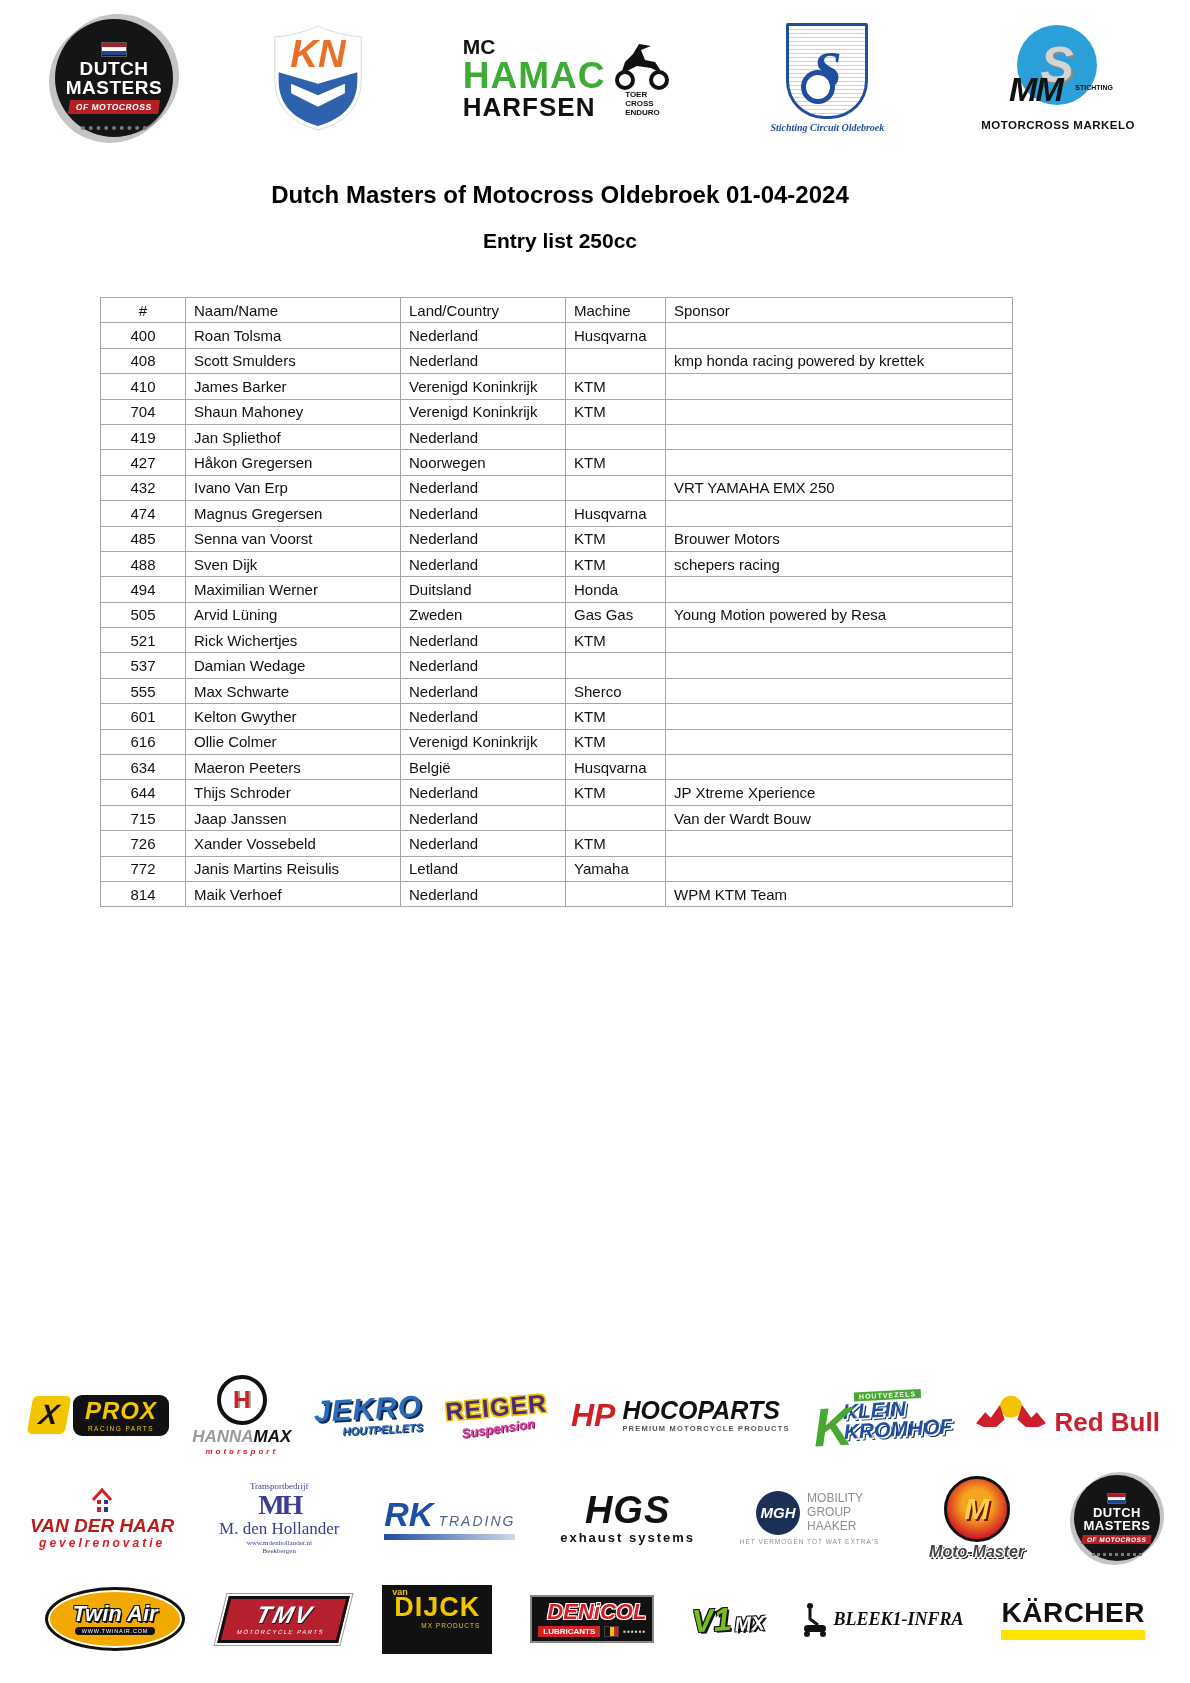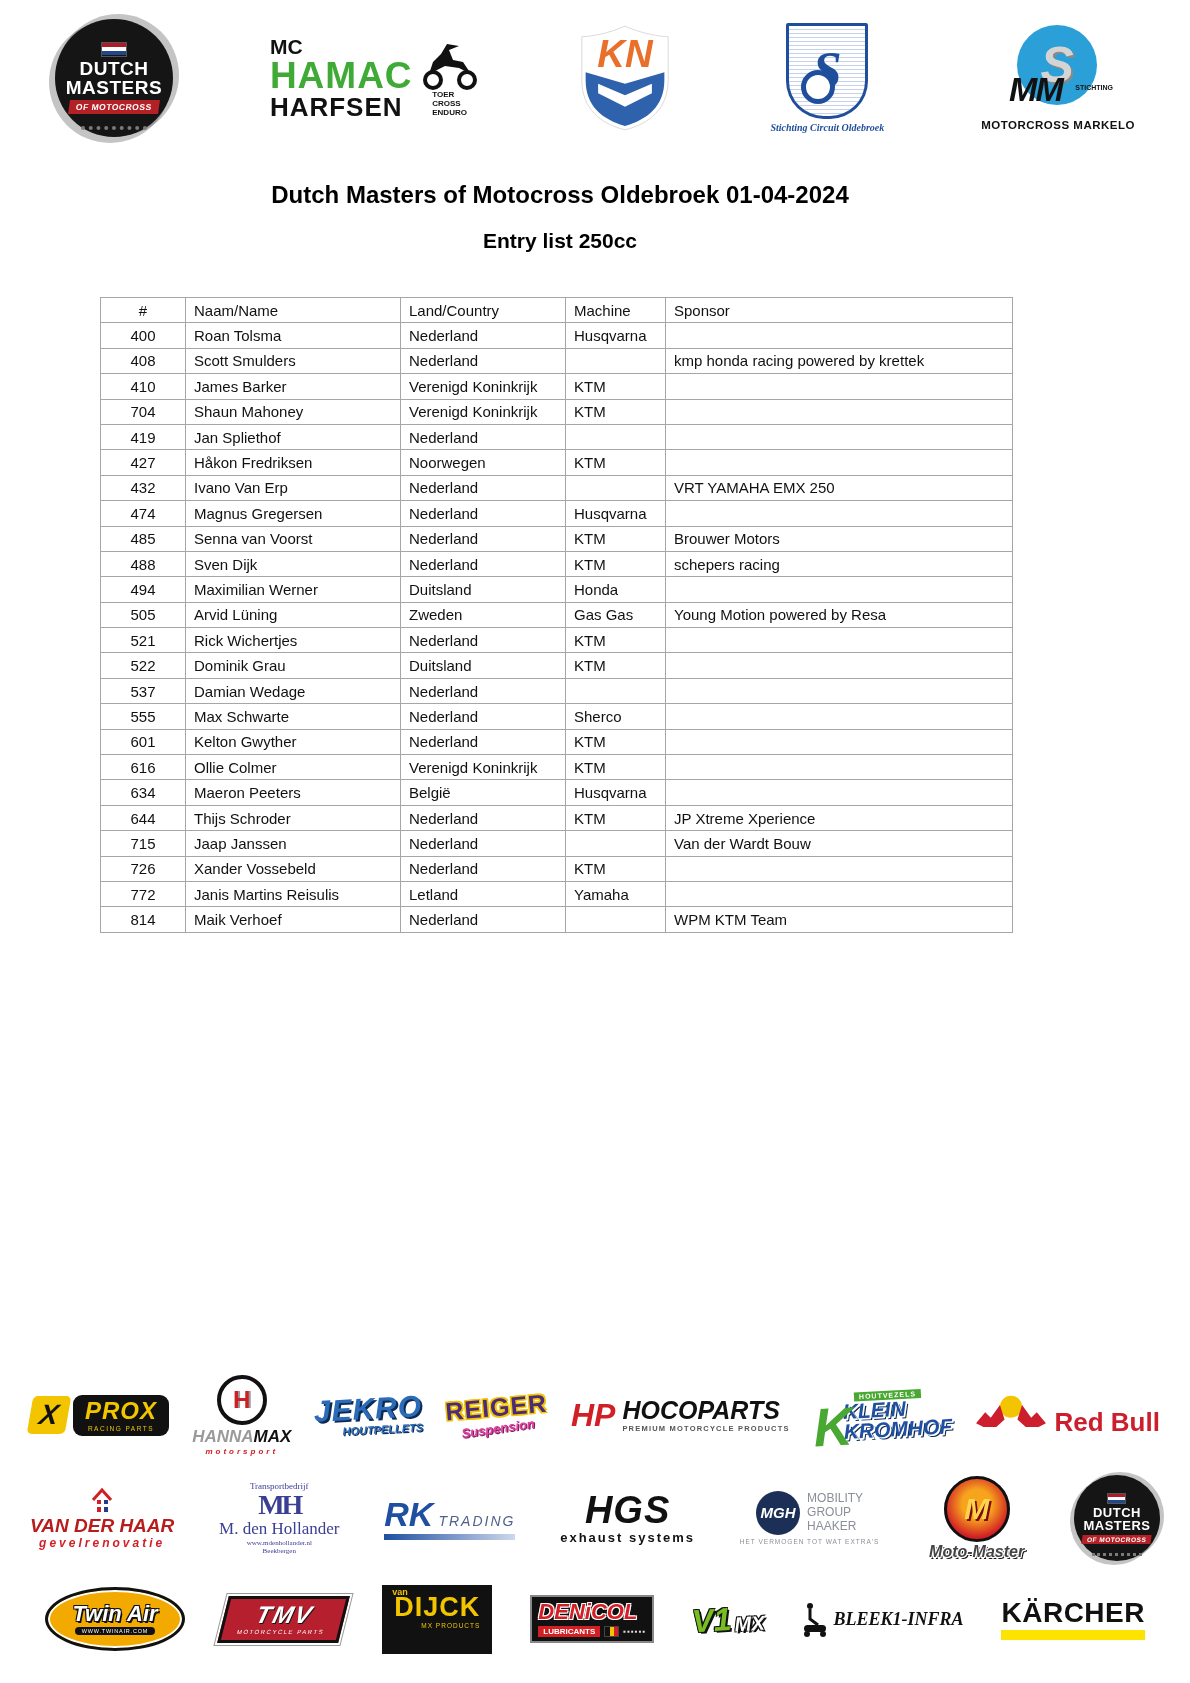--- a/index.html
+++ b/index.html
@@ -185,21 +185,21 @@
     text-shadow:1px 1px 0 #111;}
   .tmv-s{display:block;color:#fff;font-size:6px;letter-spacing:1.5px;margin-top:2px;}
 
   
   .dijck{background:#111;padding:6px 12px 25px;position:relative;text-align:center;}
   .dijck-van{position:absolute;top:2px;left:10px;color:#f2c500;font-weight:700;font-size:9px;}
   .dijck-t{color:#f2c500;font:900 27px/1 "Liberation Sans",sans-serif;letter-spacing:1px;display:block;margin-top:3px;}
   .dijck-s{display:block;color:#f2c500;font-size:6.5px;text-align:right;letter-spacing:1px;margin-top:1px;}
 
   
-  .denicol{background:#111;border:2px solid #888;padding:4px 6px;text-align:left;}
+  .denicol{background:#111;border:2px solid #888;padding:4px 6px;text-align:right;}
   .denicol-t{font:italic 900 22px/1 "Liberation Sans",sans-serif;color:#d21f26;display:block;
     text-shadow:1px 1px 0 #fff,-1px -1px 0 #fff,1px -1px 0 #fff,-1px 1px 0 #fff;}
   .denicol-bottom{display:flex;align-items:center;gap:4px;margin-top:3px;justify-content:center;}
   .denicol-s{background:#d21f26;color:#fff;font-weight:700;font-size:8px;padding:1px 5px;}
   .be-flag{display:flex;width:13px;height:9px;border:1px solid #444;}
   .be-flag span{flex:1;}
   .be-b{background:#111;} .be-y{background:#f2c500;} .be-r{background:#d21f26;}
   .denicol-dash{color:#ddd;font-size:8px;letter-spacing:1px;}
 
   
@@ -230,20 +230,29 @@
       <div class="dmom-circle">
         <div class="dmom-flag">
             <span class="f-r"></span>
             <span class="f-w"></span>
             <span class="f-b"></span>
           </div>
         <div class="dmom-l1">DUTCH</div>
         <div class="dmom-l2">MASTERS</div>
         <div class="dmom-banner">OF MOTOCROSS</div>
       </div>
+    </div>
+
+    <div class="hlogo knmv">
+      <svg viewBox="0 0 100 112">
+        <path d="M50 2 C32 10 13 13 5 13 L5 58 C5 88 25 104 50 110 C75 104 95 88 95 58 L95 13 C87 13 68 10 50 2 Z" fill="#ffffff" stroke="#d9d9d9" stroke-width="1"></path>
+        <text x="50" y="45" text-anchor="middle" font-family="Liberation Sans, sans-serif" font-style="italic" font-weight="900" font-size="40" fill="#e8702a">KN</text>
+        <path d="M9 50 L50 62 L91 50 L91 58 C91 86 73 99 50 106 C27 99 9 86 9 58 Z" fill="#2f62ac"></path>
+        <path d="M22 62 L50 74 L78 62 L78 72 L50 86 L22 72 Z" fill="#ffffff"></path>
+      </svg>
     </div>
 
     <div class="hlogo">
       <div class="hamac">
         <div class="hamac-left">
           <div class="hamac-mc">MC</div>
           <div class="hamac-name">HAMAC</div>
           <div class="hamac-town">HARFSEN</div>
         </div>
         <div class="hamac-right">
@@ -254,29 +263,20 @@
           </svg>
           <div class="hamac-disc">
             <span>TOER</span>
             <span>CROSS</span>
             <span>ENDURO</span>
           </div>
         </div>
       </div>
     </div>
 
-    <div class="hlogo knmv">
-      <svg viewBox="0 0 100 112">
-        <path d="M50 2 C32 10 13 13 5 13 L5 58 C5 88 25 104 50 110 C75 104 95 88 95 58 L95 13 C87 13 68 10 50 2 Z" fill="#ffffff" stroke="#d9d9d9" stroke-width="1"></path>
-        <text x="50" y="45" text-anchor="middle" font-family="Liberation Sans, sans-serif" font-style="italic" font-weight="900" font-size="40" fill="#e8702a">KN</text>
-        <path d="M9 50 L50 62 L91 50 L91 58 C91 86 73 99 50 106 C27 99 9 86 9 58 Z" fill="#2f62ac"></path>
-        <path d="M22 62 L50 74 L78 62 L78 72 L50 86 L22 72 Z" fill="#ffffff"></path>
-      </svg>
-    </div>
-
     <div class="hlogo">
       <div class="sco-shield">
         <span class="sco-s">S</span>
         <span class="sco-o"></span>
       </div>
       <div class="sco-caption">Stichting Circuit Oldebroek</div>
     </div>
 
     <div class="hlogo">
       <div class="smm-mark">
@@ -341,21 +341,21 @@
           </tr>
           <tr>
             <td class="col-num">419</td>
             <td>Jan Spliethof</td>
             <td>Nederland</td>
             <td></td>
             <td></td>
           </tr>
           <tr>
             <td class="col-num">427</td>
-            <td>Håkon Fredriksen</td>
+            <td>Håkon Gregersen</td>
             <td>Noorwegen</td>
             <td>KTM</td>
             <td></td>
           </tr>
           <tr>
             <td class="col-num">432</td>
             <td>Ivano Van Erp</td>
             <td>Nederland</td>
             <td></td>
             <td>VRT YAMAHA EMX 250</td>
@@ -392,27 +392,20 @@
             <td class="col-num">505</td>
             <td>Arvid Lüning</td>
             <td>Zweden</td>
             <td>Gas Gas</td>
             <td>Young Motion powered by Resa</td>
           </tr>
           <tr>
             <td class="col-num">521</td>
             <td>Rick Wichertjes</td>
             <td>Nederland</td>
-            <td>KTM</td>
-            <td></td>
-          </tr>
-          <tr>
-            <td class="col-num">522</td>
-            <td>Dominik Grau</td>
-            <td>Duitsland</td>
             <td>KTM</td>
             <td></td>
           </tr>
           <tr>
             <td class="col-num">537</td>
             <td>Damian Wedage</td>
             <td>Nederland</td>
             <td></td>
             <td></td>
           </tr>

